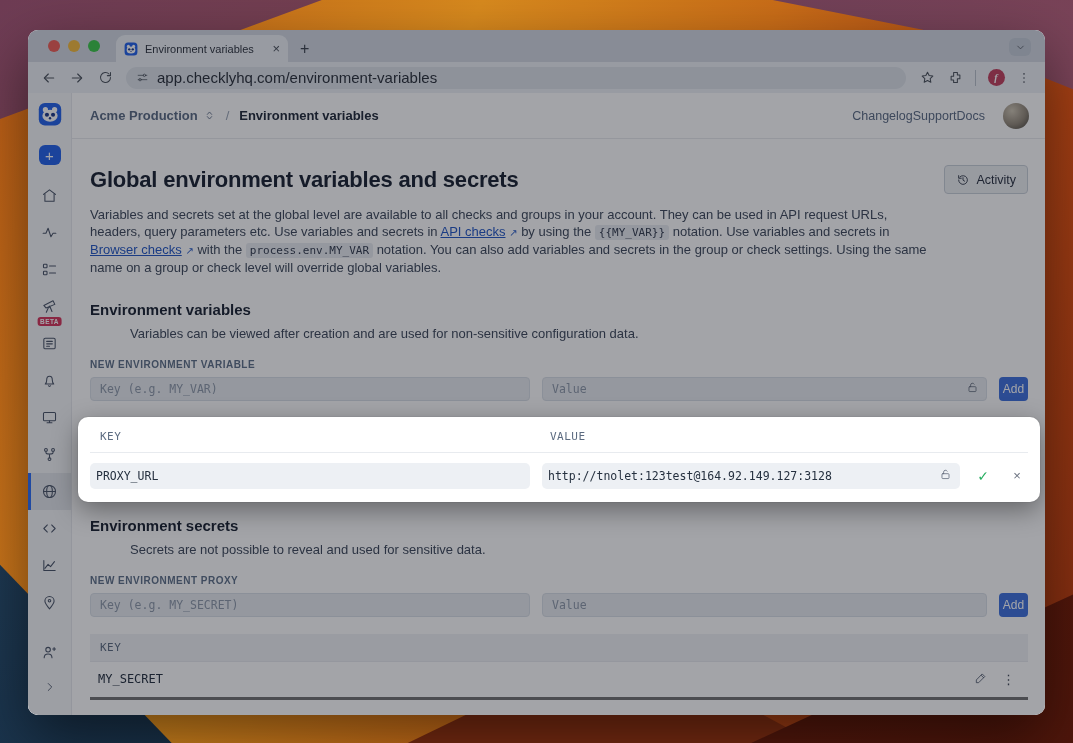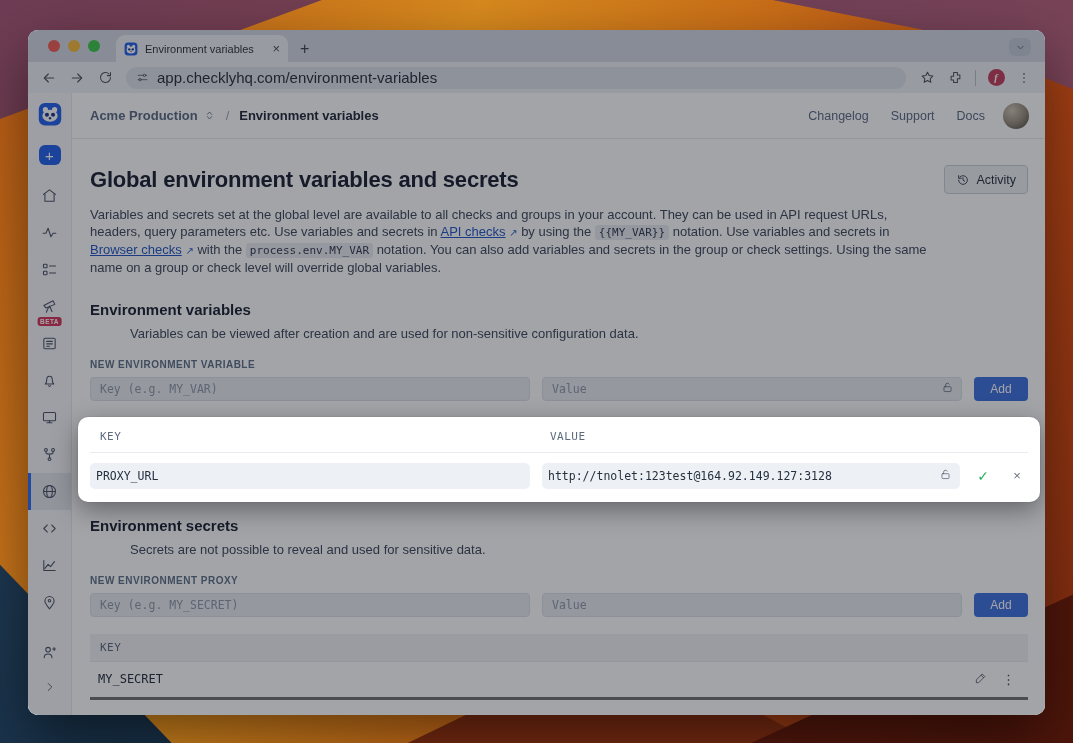--- a/index.html
+++ b/index.html
@@ -62,21 +62,21 @@
   .collapse { margin-top:auto; margin-bottom:12px; }
 
   .content { flex:1; display:flex; flex-direction:column; min-width:0; }
   .apphead { height:46px; border-bottom:1px solid #e8eaee; display:flex; align-items:center;
     padding:0 16px 0 18px; flex:0 0 auto; }
   .acct { display:flex; align-items:center; gap:5px; font-size:13px; font-weight:600; color:#5b6b84; }
   .acct svg { stroke:#5b6b84; fill:none; stroke-width:1.6; stroke-linecap:round; stroke-linejoin:round; }
   .crumb-sep { margin:0 10px; color:#9aa5b5; font-size:13px; }
   .crumb-page { font-size:13px; font-weight:600; color:#222b3a; }
   .hd-sp { flex:1; }
-  .hd-links { display:flex; align-items:center; gap:22px; font-size:12.5px; color:#5b6b84; }
+  .hd-links { display:flex; align-items:center; font-size:12.5px; color:#5b6b84; }
   .avatar { width:26px; height:26px; border-radius:50%; margin-left:18px;
     background:radial-gradient(circle at 35% 30%,#cfc6b4,#93897a 55%,#4e4a42 95%); }
 
   .body { flex:1; padding:0 17px 0 18px; position:relative; }
   .titlerow { margin-top:26px; display:flex; align-items:center; justify-content:space-between; }
   h1 { font-size:22px; font-weight:700; color:#1a2332; letter-spacing:-.2px; }
   .activity { height:29px; padding:0 11px; border-radius:4px; background:#eef0f3; border:1px solid #c9d0d9;
     display:flex; align-items:center; gap:6px; font-size:12.5px; color:#2a3342; }
   .activity svg { stroke:#2a3342; fill:none; stroke-width:1.5; stroke-linecap:round; stroke-linejoin:round; }
   .intro { margin-top:12px; width:848px; font-size:13px; line-height:1.33; color:#3f4a5c; }
@@ -90,21 +90,21 @@
   .flabel { margin-top:18px; font-size:10px; font-weight:700; letter-spacing:.5px; color:#5f7189; }
   .inrow { margin-top:7px; display:flex; gap:12px; align-items:center; }
   .tin { height:24px; background:#e8ecf0; border:1px solid #d9dfe7; border-radius:4px; padding:0 9px;
     font-family:"DejaVu Sans Mono",monospace; font-size:11.5px; color:#222a36; }
   .tin::placeholder { color:#8e99aa; }
   .keyin { width:440px; flex:0 0 auto; }
   .valwrap { flex:1; position:relative; }
   .valwrap .tin { width:100%; padding-right:26px; }
   .lock { position:absolute; right:8px; top:50%; transform:translateY(-50%); }
   .lock svg { stroke:#5b6575; fill:none; stroke-width:1.4; stroke-linecap:round; stroke-linejoin:round; }
-  .addbtn { width:54px; height:24px; flex:0 0 auto; border-radius:4px; background:#3f72dd; color:#fff;
+  .addbtn { width:29px; height:24px; flex:0 0 auto; border-radius:4px; background:#3f72dd; color:#fff;
     font-size:12px; display:flex; align-items:center; justify-content:center; }
 
   .card { margin:16px -12px 0; padding:2px 12px 13px; background:#fff; border-radius:10px;
     position:relative; z-index:30; box-shadow:0 0 0 1px rgba(0,0,0,.04), 0 8px 26px rgba(0,0,0,.38); }
   .thead { display:flex; gap:12px; padding:11px 0 9px; }
   .th { font-family:"DejaVu Sans Mono",monospace; font-size:11px; letter-spacing:.5px; color:#5c6b80; }
   .th-key { width:440px; padding-left:10px; } .th-val { flex:1; padding-left:8px; }
   .cdiv { height:1px; background:#e8ebef; }
   .crow { margin-top:10px; display:flex; gap:12px; align-items:center; }
   .cellbox { height:26px; background:#edf0f4; border:none; border-radius:5px; padding:0 6px;

